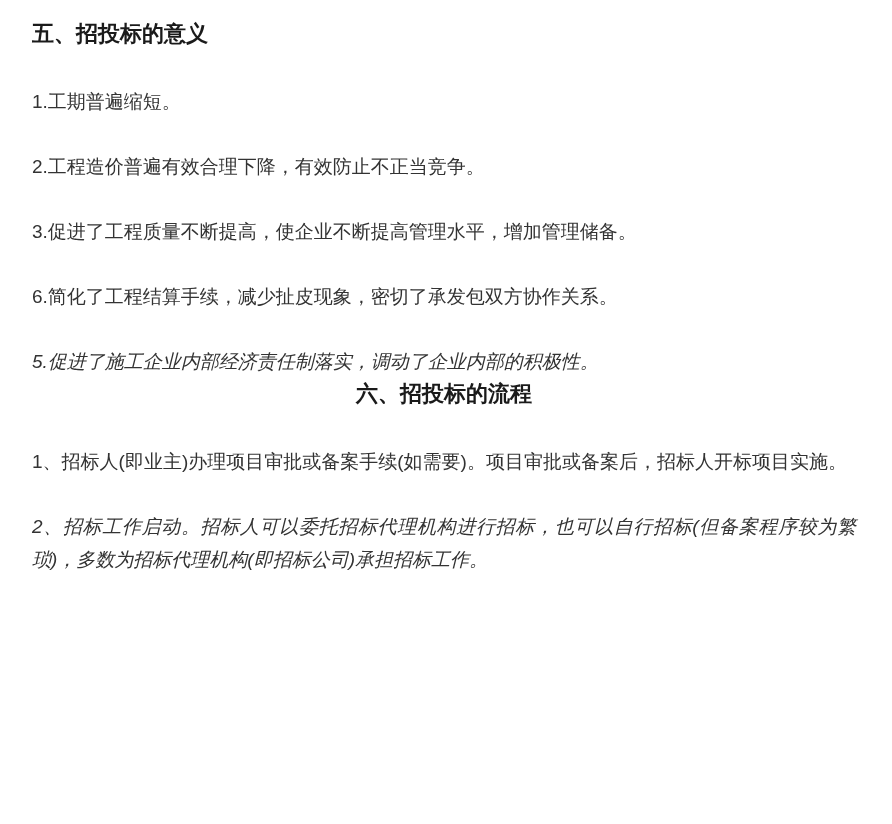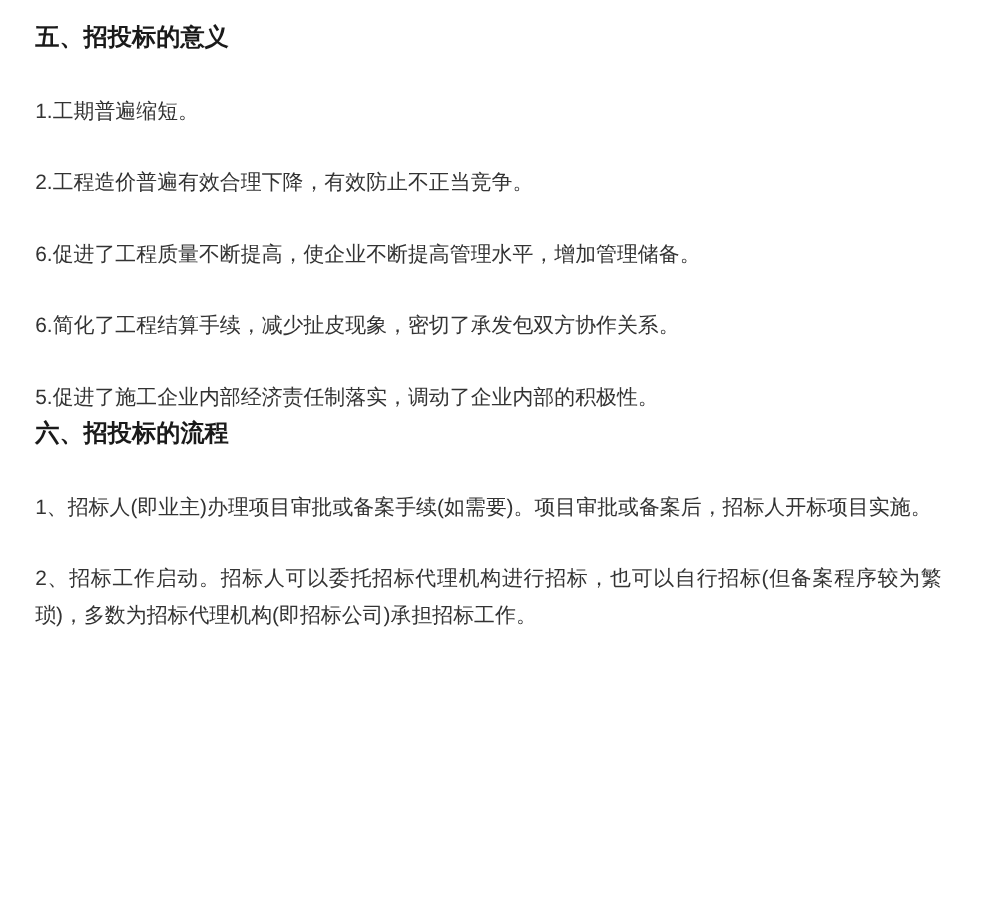--- a/index.html
+++ b/index.html
@@ -16,46 +16,48 @@
   }
   .section-heading {
     font-size: 22px;
     line-height: 31px;
     font-weight: 700;
     color: #1a1a1a;
     margin: 0 0 36px 0;
   }
   .section-heading.second {
     margin-top: 0;
+    text-align: center;
   }
   .para {
     font-size: 19px;
     line-height: 33px;
     color: #333333;
     margin: 16px 0 32px 0;
     text-align: justify;
     text-justify: inter-ideograph;
   }
   .para:last-child {
     margin-bottom: 0;
+    font-style: italic;
   }
 </style>
 </head>
 <body>
 
 <div class="article">
 
   <section>
     <h2 class="section-heading">五、招投标的意义</h2>
 
     <p class="para">1.工期普遍缩短。</p>
 
     <p class="para">2.工程造价普遍有效合理下降，有效防止不正当竞争。</p>
 
-    <p class="para">6.促进了工程质量不断提高，使企业不断提高管理水平，增加管理储备。</p>
+    <p class="para">3.促进了工程质量不断提高，使企业不断提高管理水平，增加管理储备。</p>
 
     <p class="para">6.简化了工程结算手续，减少扯皮现象，密切了承发包双方协作关系。</p>
 
     <p class="para">5.促进了施工企业内部经济责任制落实，调动了企业内部的积极性。</p>
   </section>
 
   <section>
     <h2 class="section-heading second">六、招投标的流程</h2>
 
     <p class="para">1、招标人(即业主)办理项目审批或备案手续(如需要)。项目审批或备案后，招标人开标项目实施。</p>

